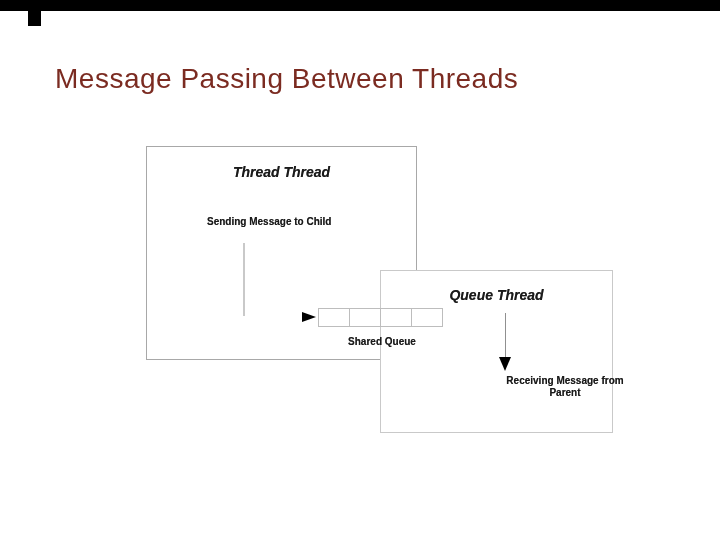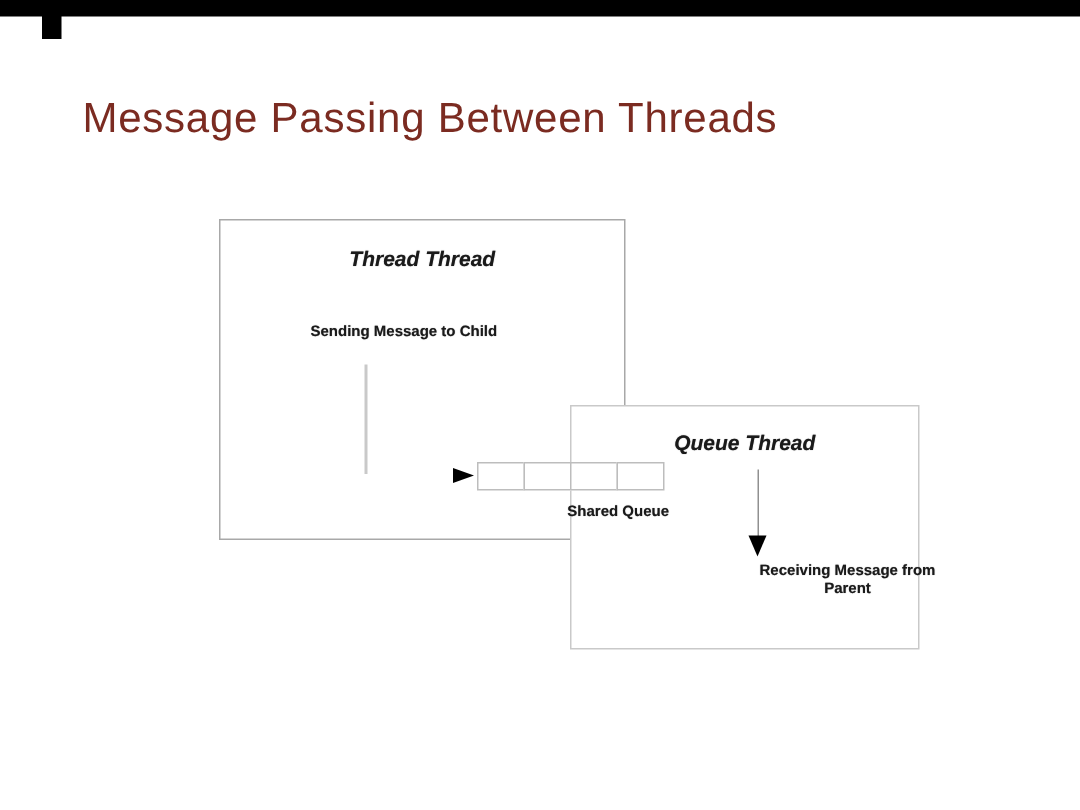--- a/index.html
+++ b/index.html
@@ -43,21 +43,21 @@
     white-space:nowrap;
   }
   .pbox .box-title{top:17px;}
   .cbox .box-title{top:16px;}
   .small-label{
     position:absolute;font-size:10px;font-weight:bold;
     color:var(--c-diagram_text);text-shadow:0 0 0.6px rgba(20,20,20,0.6);
     white-space:nowrap;
   }
   .sending-label{left:187px;top:216px;margin-left:20px;}
-  .queue-label{left:318px;top:336px;width:128px;text-align:right;}
+  .queue-label{left:318px;top:336px;width:128px;text-align:center;}
   .receiving-label{
     left:460px;top:375px;width:122px;text-align:center;white-space:normal;
     line-height:11.5px;
     margin-left:44px;
   }
   
   .parent-connector{
     position:absolute;left:243px;top:243px;width:1.5px;height:73px;
     background:var(--c-connector);
   }

